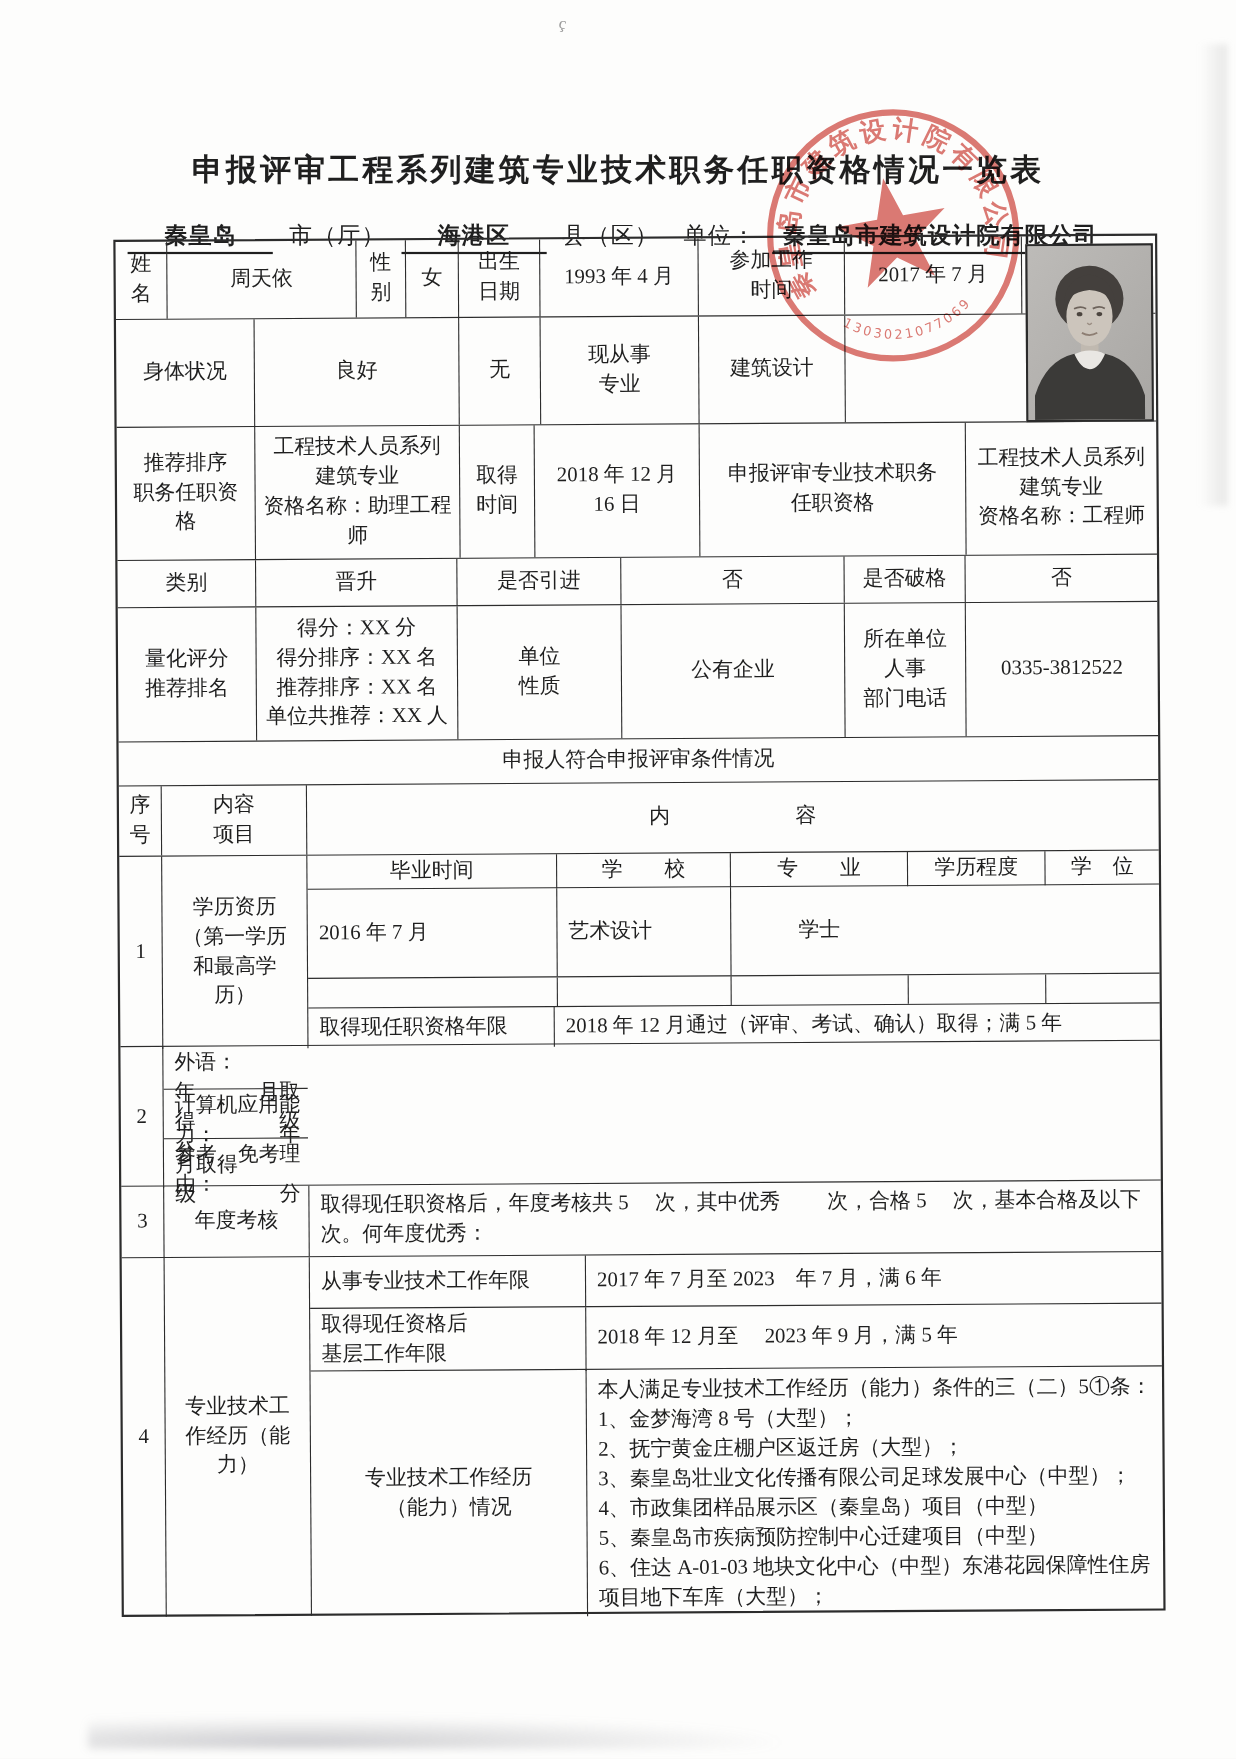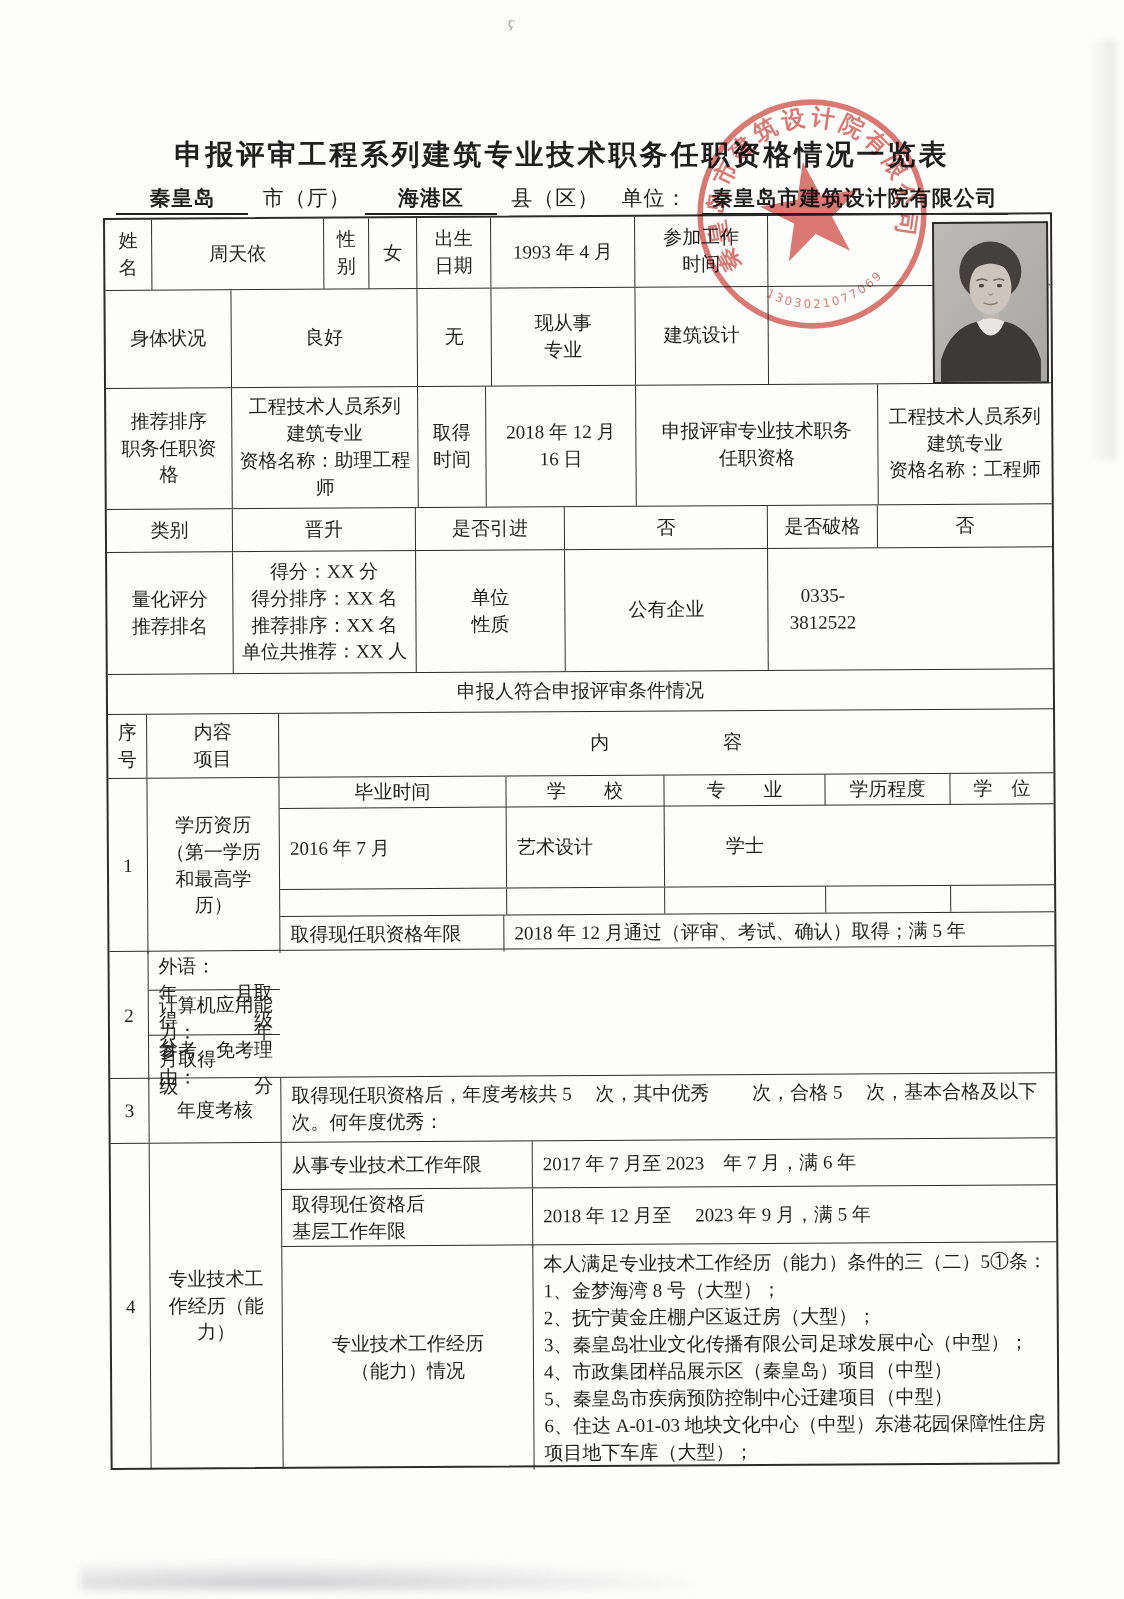--- a/index.html
+++ b/index.html
@@ -26,21 +26,21 @@
   }
   .sub-line{
     position:absolute;left:0;top:184px;width:100%;
     text-align:center;font-size:21px;letter-spacing:1px;
   }
   .sub-line .u{
     display:inline-block;border-bottom:2px solid #1f1f1f;
     padding:0 26px 1px 26px;min-width:80px;font-weight:bold;
   }
   .sub-line .u.long{padding:0 10px 1px 10px;}
-  .sub-line .lbl{display:inline-block;margin:0 8px;}
+  .sub-line .lbl{display:inline-block;margin:16px 8px;}
 
   
   .tbl{
     position:absolute;left:103px;top:218px;width:945px;
     border:2px solid #2c2c2c;
     transform:rotate(-0.35deg);
     transform-origin:top left;
     font-size:19px;
   }
   .band{display:grid;border-top:1.6px solid #2c2c2c;}
@@ -109,20 +109,21 @@
 名</div>
       <div class="c">周天依</div>
       <div class="c pre">性
 别</div>
       <div class="c">女</div>
       <div class="c pre">出生
 日期</div>
       <div class="c">1993 年 4 月</div>
       <div class="c pre">参加工作
 时间</div>
+      <div class="c">2017 年 7 月</div>
       <div class="c"></div>
     </div>
 
     <div class="band" style="grid-template-columns:125px 186px 74px 144px 133px 161px 1fr;height:97px;">
       <div class="c nb">身体状况</div>
       <div class="c">良好</div>
       <div class="c">无</div>
       <div class="c pre">现从事
 专业</div>
       <div class="c">建筑设计</div>
@@ -159,20 +160,23 @@
     <div class="band" style="grid-template-columns:125px 183px 149px 203px 110px 1fr;height:121px;">
       <div class="c nb pre">量化评分
 推荐排名</div>
       <div class="c pre">得分：XX 分
 得分排序：XX 名
 推荐排序：XX 名
 单位共推荐：XX 人</div>
       <div class="c pre">单位
 性质</div>
       <div class="c">公有企业</div>
+      <div class="c pre">所在单位
+人事
+部门电话</div>
       <div class="c">0335-3812522</div>
     </div>
 
     <div class="band" style="grid-template-columns:1fr;height:39px;">
       <div class="c nb">申报人符合申报评审条件情况</div>
     </div>
 
     <div class="band" style="grid-template-columns:38px 132px 1fr;height:63px;">
       <div class="c nb pre">序
 号</div>

